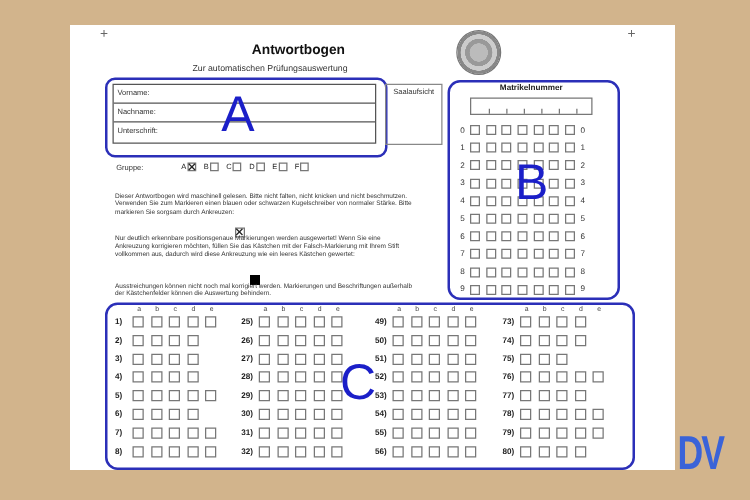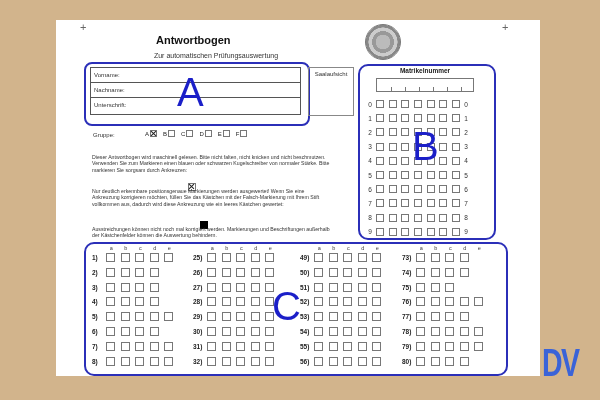--- a/index.html
+++ b/index.html
@@ -1,20 +1,20 @@
 <!DOCTYPE html>
 <html><head>
 <meta charset="utf-8">
 <style>
   html,body{margin:0;padding:0;}
   body{width:600px;height:400px;background:#d2b48c;position:relative;overflow:hidden;font-family:"Liberation Sans",sans-serif;color:#222;}
   .paper{position:absolute;left:56px;top:20px;width:484px;height:356px;background:#fff;}
   .abs{position:absolute;}
   .cross{position:absolute;font-size:11px;color:#666;line-height:1;}
-  .title{position:absolute;left:100px;top:14px;width:120px;text-align:left;font-weight:bold;font-size:11px;color:#111;}
+  .title{position:absolute;left:100px;top:14px;width:120px;text-align:right;font-weight:bold;font-size:11px;color:#111;}
   .subtitle{position:absolute;left:70px;top:32px;width:180px;text-align:center;font-size:7px;color:#333;}
   .logo-seal{position:absolute;left:309px;top:4px;width:34px;height:34px;border-radius:50%;border:1px solid #777;background:radial-gradient(circle,#bbb 0 30%,#999 31% 45%,#ccc 46% 60%,#888 61% 70%,#ddd 71% 100%);}
   .logo-text{position:absolute;left:346px;top:2px;font-size:17px;line-height:15px;color:#222;letter-spacing:-0.3px;}
   .region{position:absolute;border:2px solid #2b2fb8;border-radius:8px;}
   .big-letter{position:absolute;color:#1b1fc8;font-size:40px;line-height:40px;font-family:"Liberation Sans",sans-serif;}
   .name-box{position:absolute;left:34px;top:47px;width:209px;height:46px;border:1px solid #555;}
   .name-row{height:15px;border-bottom:1px solid #555;font-size:6px;padding-left:3px;line-height:15px;color:#333;box-sizing:border-box;}
   .name-row:last-child{border-bottom:none;}
   .saal{position:absolute;left:252px;top:47px;width:46px;height:49px;border:1px solid #888;font-size:6px;text-align:center;padding-top:3px;box-sizing:border-box;color:#333;}
   .gruppe-label{position:absolute;left:37px;top:112px;font-size:6px;color:#333;}

